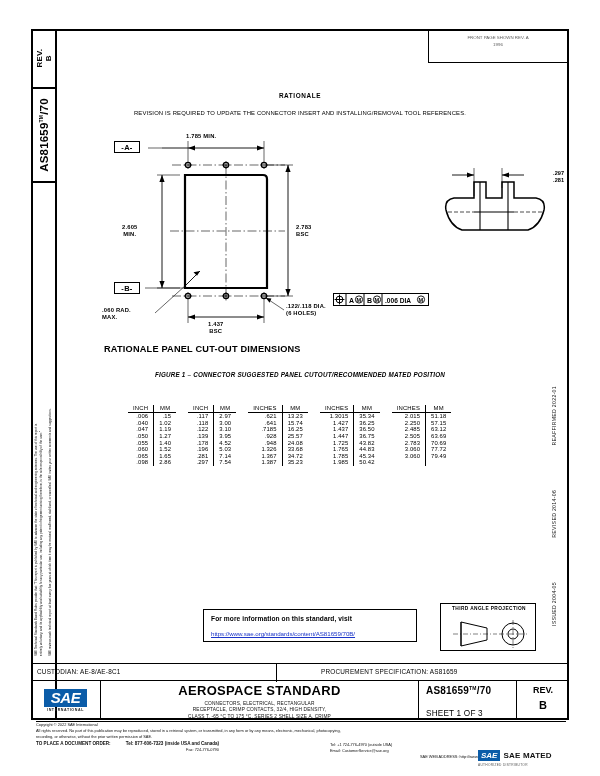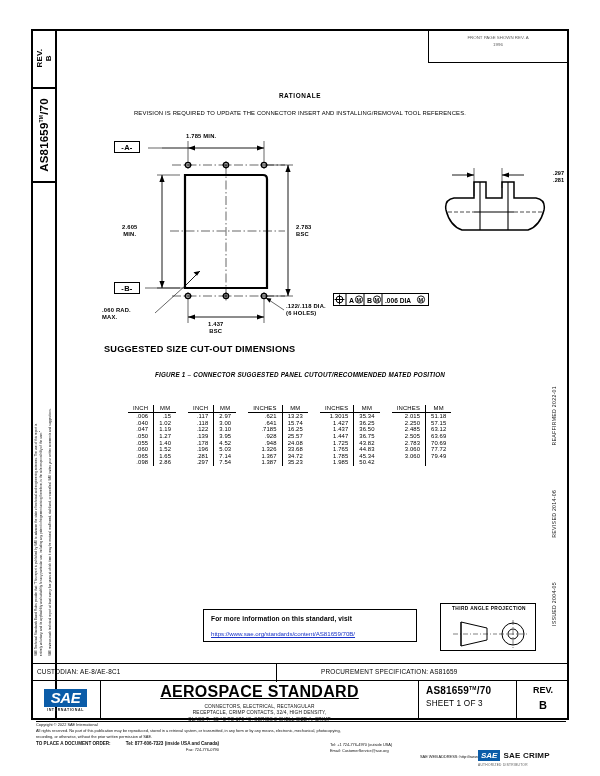--- a/index.html
+++ b/index.html
@@ -305,43 +305,42 @@
     color: #222;
   }
   .tb-mid-cell {
     position: absolute; left: 70px; top: 0;
     width: 318px; height: 39px;
     border-right: 1.5px solid #000;
     text-align: center;
     padding-top: 2px;
   }
   .tb-as {
-    font-size: 16px;
+    font-size: 13px;
     font-weight: bold;
     letter-spacing: .3px;
-    text-decoration: underline;
   }
   .tb-desc {
     font-size: 4.8px;
     line-height: 1.45;
     letter-spacing: .15px;
     margin-top: 2.5px;
     color: #111;
   }
   .tb-num-cell {
     position: absolute; left: 388px; top: 0;
     width: 98px; height: 39px;
     border-right: 1.5px solid #000;
     padding: 4px 0 0 7px;
   }
   .tb-num {
     font-size: 10px; font-weight: bold; letter-spacing: .2px;
   }
   .tb-sheet {
-    font-size: 8.2px; margin-top: 3px; letter-spacing: .2px;
+    font-size: 8.2px; margin-top: 13px; letter-spacing: .2px;
   }
   .tb-rev-cell {
     position: absolute; left: 486px; top: 0;
     width: 52px; height: 39px;
     text-align: center;
     padding-top: 4px;
   }
   .tb-rev-lab { font-size: 9px; font-weight: bold; }
   .tb-rev-val { font-size: 11px; font-weight: bold; margin-top: 4px; }
 
@@ -553,21 +552,21 @@
       <path d="M74 27 l7 -2.6 v5.2 z" fill="#000"></path>
     </svg>
 
     <div class="mated-dim">
       <div>.297</div>
       <div>.281</div>
     </div>
 
   </div>
 
-  <div class="sec-title">SUGGESTED SIZE CUT-OUT DIMENSIONS</div>
+  <div class="sec-title">RATIONALE PANEL CUT-OUT DIMENSIONS</div>
   <div class="fig-caption">FIGURE 1 – CONNECTOR SUGGESTED PANEL CUTOUT/RECOMMENDED MATED POSITION</div>
 
   <table class="conv-table">
     <thead>
         <tr id="conv-head">
           <th>INCH</th>
           <th class="vsep">MM</th>
           <th class="gap"></th>
           <th>INCH</th>
           <th class="vsep">MM</th>
@@ -779,17 +778,17 @@
     <div style="margin-left:150px">Fax: 724-776-0790</div>
   </div>
   <div class="footer-right">
     <div>Tel: +1 724-776-4970 (outside USA)</div>
     <div>Email: CustomerService@sae.org</div>
     <div style="margin-left:90px">SAE WEB ADDRESS: http://www.sae.org</div>
   </div>
 
   <div class="norm-mark">
     <span class="norm-logo">SAE</span>
-    <span class="norm-text">SAE CRIMP</span>
+    <span class="norm-text">SAE MATED</span>
   </div>
   <div class="norm-sub">AUTHORIZED DISTRIBUTOR</div>
 
 </div>
 
 </body></html>

